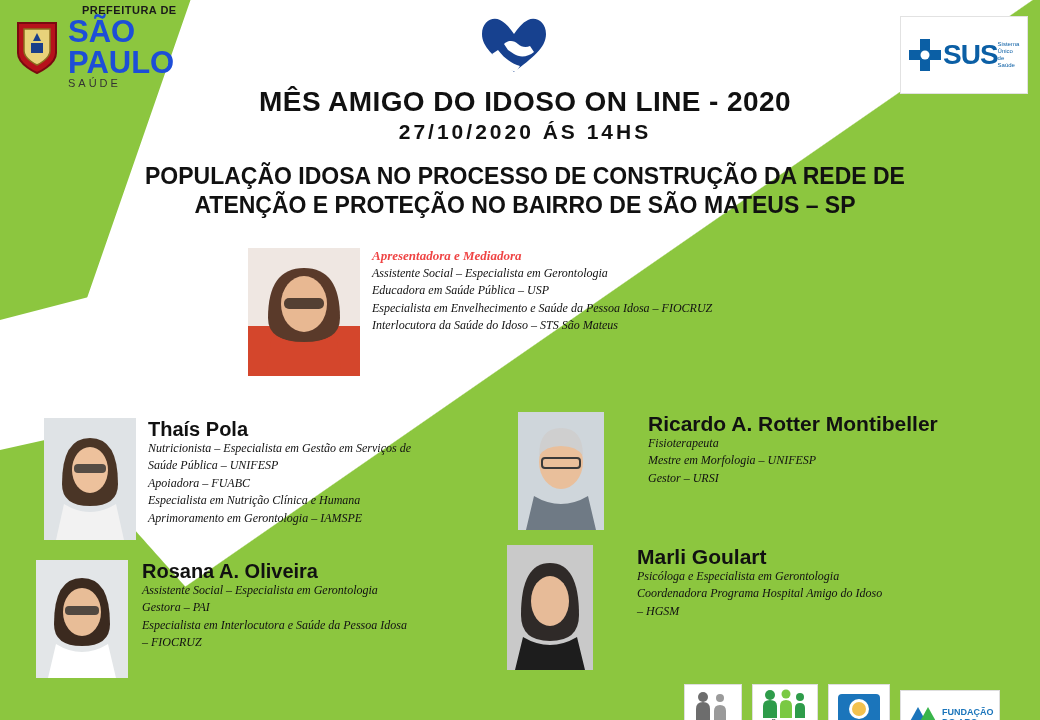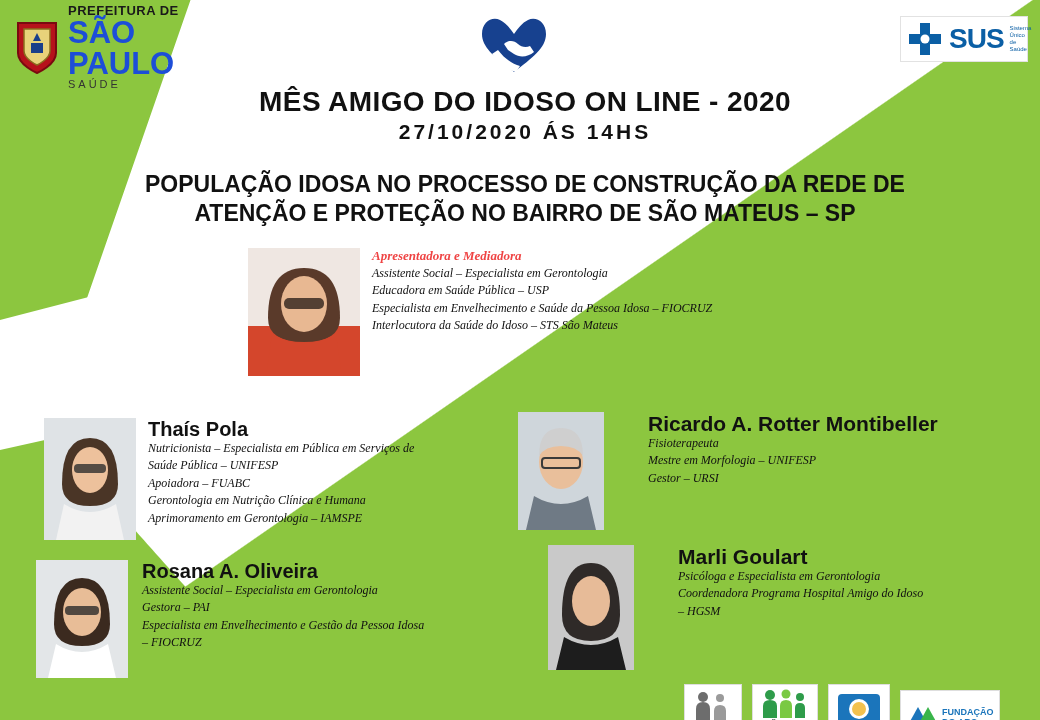--- a/index.html
+++ b/index.html
@@ -35,35 +35,35 @@
   .white-panel-top{
     left:0;top:0;width:470px;height:250px;background:#ffffff;
   }
 
   
   .logo{position:absolute;}
   #logo-prefeitura{left:14px;top:12px;width:190px;height:70px;display:flex;align-items:center;gap:8px;}
   .brasao{width:46px;height:56px;position:relative;flex:0 0 auto;}
   .brasao svg{display:block;}
   .prefeitura-text{line-height:1;}
-  .pref-line1{font-size:13px;letter-spacing:.5px;color:#1a1a1a;font-weight:600;}
+  .pref-line1{font-size:11px;letter-spacing:.5px;color:#1a1a1a;font-weight:600;margin-left:14px;}
   .pref-line2{font-size:31px;font-weight:bold;color:#1d4ed8;letter-spacing:0px;line-height:1.0;}
   .pref-line3{font-size:11px;color:#333;letter-spacing:3px;}
 
   #logo-heart{left:468px;top:6px;width:92px;height:80px;}
-  #logo-sus{right:12px;top:16px;width:128px;height:46px;background:#fff;border:1px solid #e2e2e2;display:flex;align-items:center;gap:6px;padding:0 6px;box-sizing:border-box;}
+  #logo-sus{right:12px;top:16px;width:128px;height:78px;background:#fff;border:1px solid #e2e2e2;display:flex;align-items:center;padding:0 6px;box-sizing:border-box;}
   .sus-cross{width:36px;height:36px;position:relative;flex:0 0 auto;}
   .sus-word{font-size:28px;font-weight:bold;color:#0b5fa5;line-height:1;letter-spacing:-1px;}
   .sus-sub{font-size:6px;color:#0b5fa5;line-height:1.15;}
 
   
   #title-block{position:absolute;left:60px;top:86px;width:930px;text-align:center;}
   .t-main{font-size:28px;font-weight:bold;color:#111;letter-spacing:.4px;line-height:1.15;}
   .t-date{font-size:21px;font-weight:bold;color:#111;letter-spacing:3px;margin-top:2px;}
-  .t-sub{font-size:23px;font-weight:bold;color:#111;line-height:1.25;margin-top:26px;}
+  .t-sub{font-size:23px;font-weight:bold;color:#111;line-height:1.25;margin-top:18px;}
 
   
   .speaker{position:absolute;display:flex;align-items:flex-start;}
   .photo{flex:0 0 auto;background:#d9d9d9;overflow:hidden;position:relative;border:0;}
   .sp-text{padding-left:12px;}
   .sp-name{font-size:20px;font-weight:bold;color:#111;line-height:1.1;}
   .sp-role{font-size:13px;font-weight:bold;font-style:italic;font-family:"Liberation Serif",serif;color:#ef4444;line-height:1.3;}
   .sp-line{font-size:12px;font-style:italic;font-family:"Liberation Serif",serif;color:#111;line-height:1.45;}
 
   #sp-vera{left:248px;top:248px;}
@@ -71,21 +71,21 @@
   #sp-vera .sp-name{font-size:22px;}
 
   #sp-thais{left:44px;top:418px;}
   #sp-thais .photo{width:92px;height:122px;}
 
   #sp-ricardo{left:518px;top:412px;}
   #sp-ricardo .photo{width:86px;height:118px;}
   #sp-ricardo .sp-text{padding-left:44px;}
   #sp-ricardo .sp-name{font-size:21px;}
 
-  #sp-marli{left:548px;top:545px;}
+  #sp-marli{left:507px;top:545px;}
   #sp-marli .photo{width:86px;height:125px;}
   #sp-marli .sp-text{padding-left:44px;}
   #sp-marli .sp-name{font-size:21px;}
 
   #sp-rosana{left:36px;top:560px;}
   #sp-rosana .photo{width:92px;height:118px;}
   #sp-rosana .sp-text{padding-left:14px;}
 
   
   #partner-logos{position:absolute;left:684px;top:648px;display:flex;gap:10px;align-items:flex-end;}
@@ -179,24 +179,24 @@
       <svg width="92" height="122" viewBox="0 0 92 122">
         <rect width="92" height="122" fill="#dfe3e6"></rect>
         <path d="M18 66 q0 -46 28 -46 q28 0 28 46 q0 22 -28 22 q-28 0 -28 -22z" fill="#4a3526"></path>
         <ellipse cx="46" cy="52" rx="18" ry="23" fill="#edc19c"></ellipse>
         <rect x="30" y="46" width="32" height="9" rx="4" fill="#2e2e2e" opacity=".8"></rect>
         <path d="M20 86 q26 16 52 0 l8 36 h-68z" fill="#f2f2f2"></path>
       </svg>
     </div>
     <div class="sp-text">
       <div class="sp-name">Thaís Pola</div>
-      <div class="sp-line">Nutricionista – Especialista em Pública em Serviços de</div>
+      <div class="sp-line">Nutricionista – Especialista em Gestão em Serviços de</div>
       <div class="sp-line">Saúde Pública – UNIFESP</div>
       <div class="sp-line">Apoiadora – FUABC</div>
-      <div class="sp-line">Gerontologia em Nutrição Clínica e Humana</div>
+      <div class="sp-line">Especialista em Nutrição Clínica e Humana</div>
       <div class="sp-line">Aprimoramento em Gerontologia – IAMSPE</div>
     </div>
   </div>
 
   <div class="speaker" id="sp-ricardo">
     <div class="photo">
       <svg width="86" height="118" viewBox="0 0 86 118">
         <rect width="86" height="118" fill="#cfd6db"></rect>
         <ellipse cx="43" cy="50" rx="22" ry="27" fill="#e9bf9b"></ellipse>
         <path d="M21 44 q0 -28 22 -28 q22 0 22 28 q-6 -10 -22 -10 q-16 0 -22 10z" fill="#cfcfcf"></path>
@@ -236,21 +236,21 @@
         <path d="M18 64 q0 -46 28 -46 q28 0 28 46 q0 22 -28 22 q-28 0 -28 -22z" fill="#3b2a1f"></path>
         <ellipse cx="46" cy="52" rx="19" ry="24" fill="#e8bd97"></ellipse>
         <rect x="29" y="46" width="34" height="9" rx="4" fill="#2b2b2b" opacity=".8"></rect>
         <path d="M20 84 q26 16 52 0 l8 34 h-68z" fill="#ffffff"></path>
       </svg>
     </div>
     <div class="sp-text">
       <div class="sp-name">Rosana A. Oliveira</div>
       <div class="sp-line">Assistente Social – Especialista em Gerontologia</div>
       <div class="sp-line">Gestora – PAI</div>
-      <div class="sp-line">Especialista em Envelhecimento e Gestão da Pessoa Idosa</div>
+      <div class="sp-line">Especialista em Interlocutora e Saúde da Pessoa Idosa</div>
       <div class="sp-line">– FIOCRUZ</div>
     </div>
   </div>
 
   <div id="partner-logos">
 
     <div class="partner p1">
       <svg width="48" height="34" viewBox="0 0 48 34">
         <circle cx="14" cy="8" r="5" fill="#6d6d6d"></circle>
         <path d="M7 34 v-14 q0 -7 7 -7 q7 0 7 7 v14z" fill="#6d6d6d"></path>

